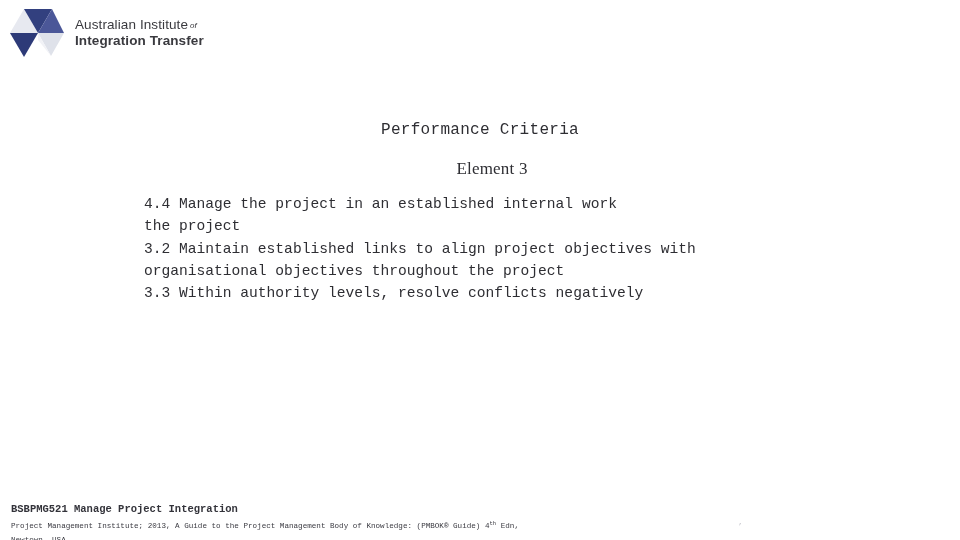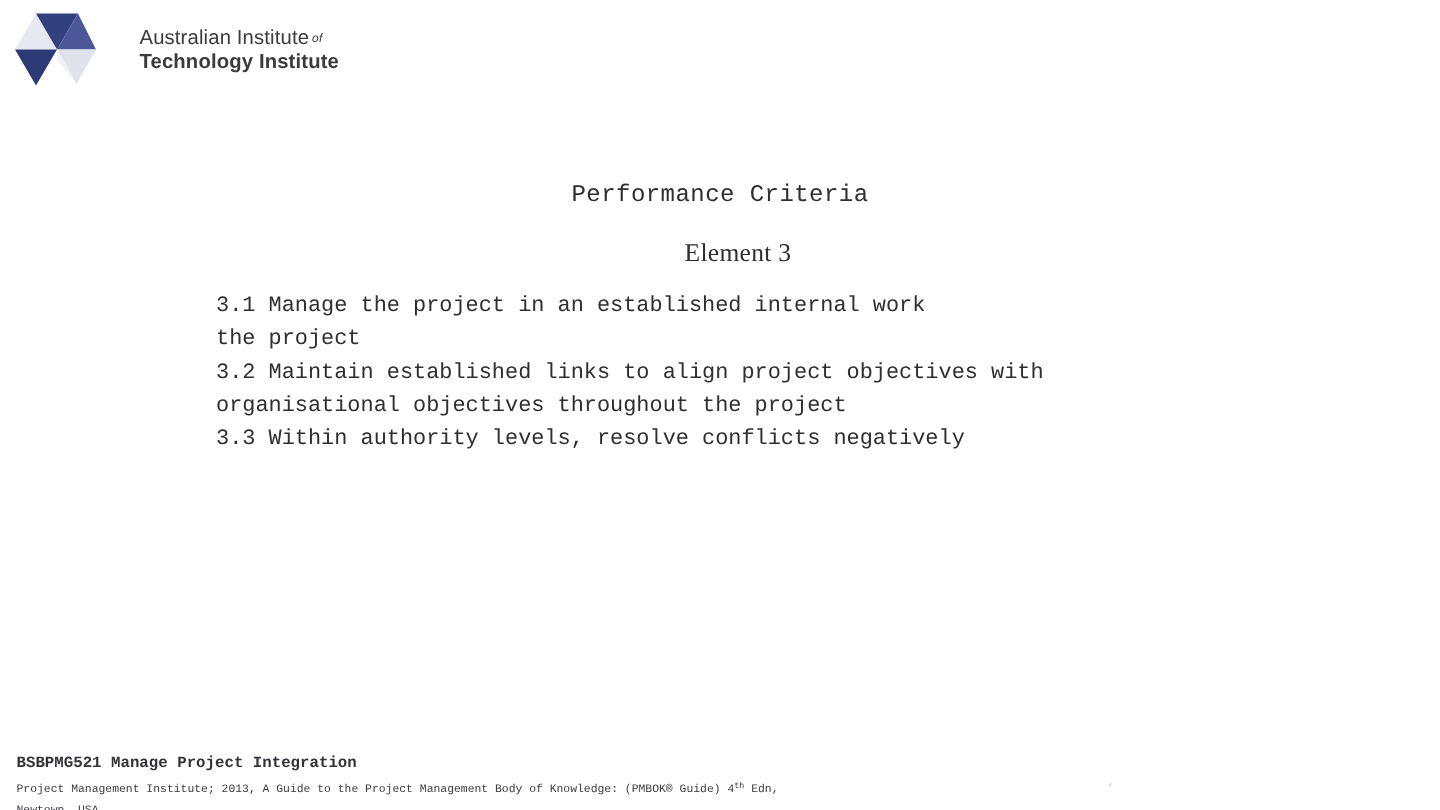--- a/index.html
+++ b/index.html
@@ -23,21 +23,21 @@
     background: #ffffff;
   }
 
   
   .logo-block {
     position: absolute;
     left: 8px;
     top: 6px;
     display: flex;
     align-items: center;
-    gap: 29px;
+    gap: 11px;
   }
   .logo-mark {
     width: 56px;
     height: 54px;
     display: block;
     flex: 0 0 auto;
   }
   .logo-wordmark {
     display: flex;
     flex-direction: column;
@@ -158,29 +158,29 @@
       <polygon points="44,3 56,27 30,27" fill="#4b5798"></polygon>
 
       <polygon points="2,27 30,27 16,51" fill="#2d3a78"></polygon>
 
       <polygon points="30,27 56,27 43,50" fill="#dfe2ea"></polygon>
 
       <polygon points="30,27 43,50 30,34" fill="#f1f2f6"></polygon>
     </svg>
     <div class="logo-wordmark">
       <div class="logo-line l1"><span>Australian Institute</span><span class="logo-of">of</span></div>
-      <div class="logo-line l2">Technology Institute</div>
+      <div class="logo-line l2">Integration Transfer</div>
     </div>
   </div>
 
   <div class="title">Performance Criteria</div>
   <div class="subtitle">Element 3</div>
 
   <div class="body-block">
-    <div class="body-line">3.1 Manage the project in an established internal work</div>
+    <div class="body-line">4.4 Manage the project in an established internal work</div>
     <div class="body-line">the project</div>
     <div class="body-line">3.2 Maintain established links to align project objectives with</div>
     <div class="body-line">organisational objectives throughout the project</div>
     <div class="body-line">3.3 Within authority levels, resolve conflicts negatively</div>
   </div>
 
   <div class="footer">
     <div class="footer-course">BSBPMG521 Manage Project Integration</div>
     <div class="footer-cite"><span>Project Management Institute; 2013, A Guide to the Project Management Body of Knowledge: (PMBOK® Guide) 4</span><span class="sup">th</span><span> Edn,</span></div>
     <div class="footer-cite">Newtown, USA</div>

